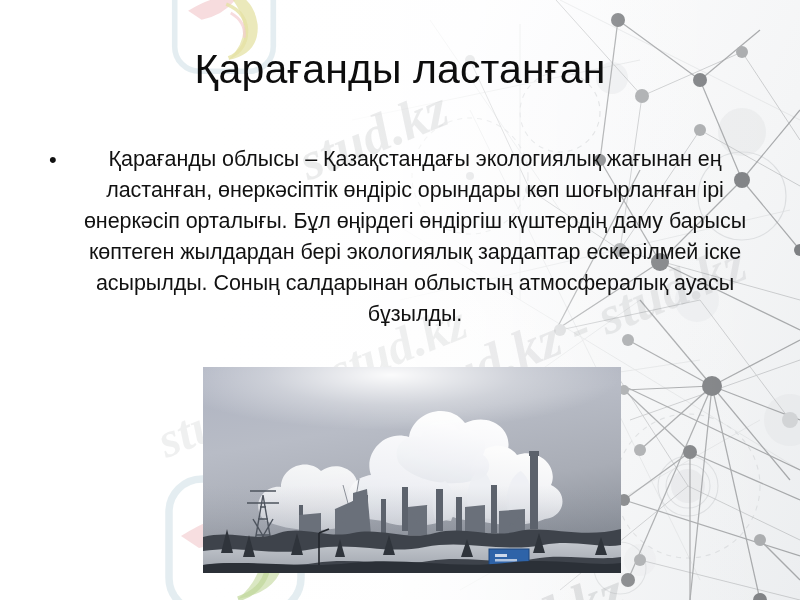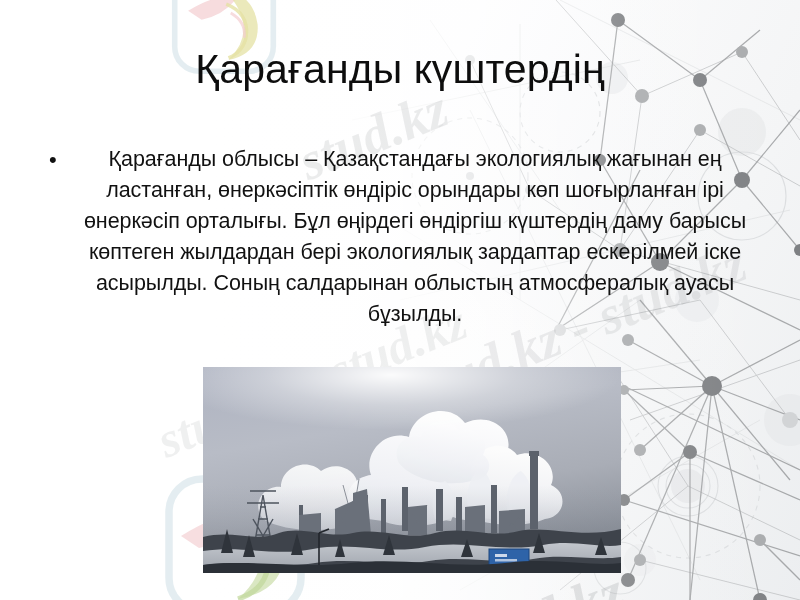--- a/index.html
+++ b/index.html
@@ -285,21 +285,21 @@
     <path d="M44 22 Q78 26 82 54 Q84 80 52 86 Q72 68 66 48 Q58 30 44 22 Z" fill="#8fb84a" opacity=".6"></path>
     <path d="M50 36 Q74 44 72 64 Q70 80 52 86" fill="none" stroke="#8fb84a" stroke-width="3.5" opacity=".7"></path>
     <path d="M54 44 Q72 52 70 66" fill="none" stroke="#cfc95a" stroke-width="2.5" opacity=".7"></path>
   </svg>
 
   <div class="wm-text" id="wm-top">stud.kz</div>
   <div class="wm-text" id="wm-left">stud.kz - stud.kz</div>
   <div class="wm-text" id="wm-mid">stud.kz - stud.kz</div>
   <div class="wm-text" id="wm-bottom">Stud.kz</div>
 
-  <div id="title">Қарағанды күштердің</div>
+  <div id="title">Қарағанды ластанған</div>
 
   <div id="body-block">
     <div class="bullet-row">
       <div class="bullet-dot">•</div>
       <div class="bullet-text">Қарағанды облысы – Қазақстандағы экологиялық жағынан ең ластанған, өнеркәсіптік өндіріс орындары көп шоғырланған ірі өнеркәсіп орталығы. Бұл өңірдегі өндіргіш күштердің даму барысы көптеген жылдардан бері экологиялық зардаптар ескерілмей іске асырылды. Соның салдарынан облыстың атмосфералық ауасы бұзылды.</div>
     </div>
   </div>
 
   <div id="photo">
     <svg viewBox="0 0 418 206" width="418" height="206" xmlns="http://www.w3.org/2000/svg">

